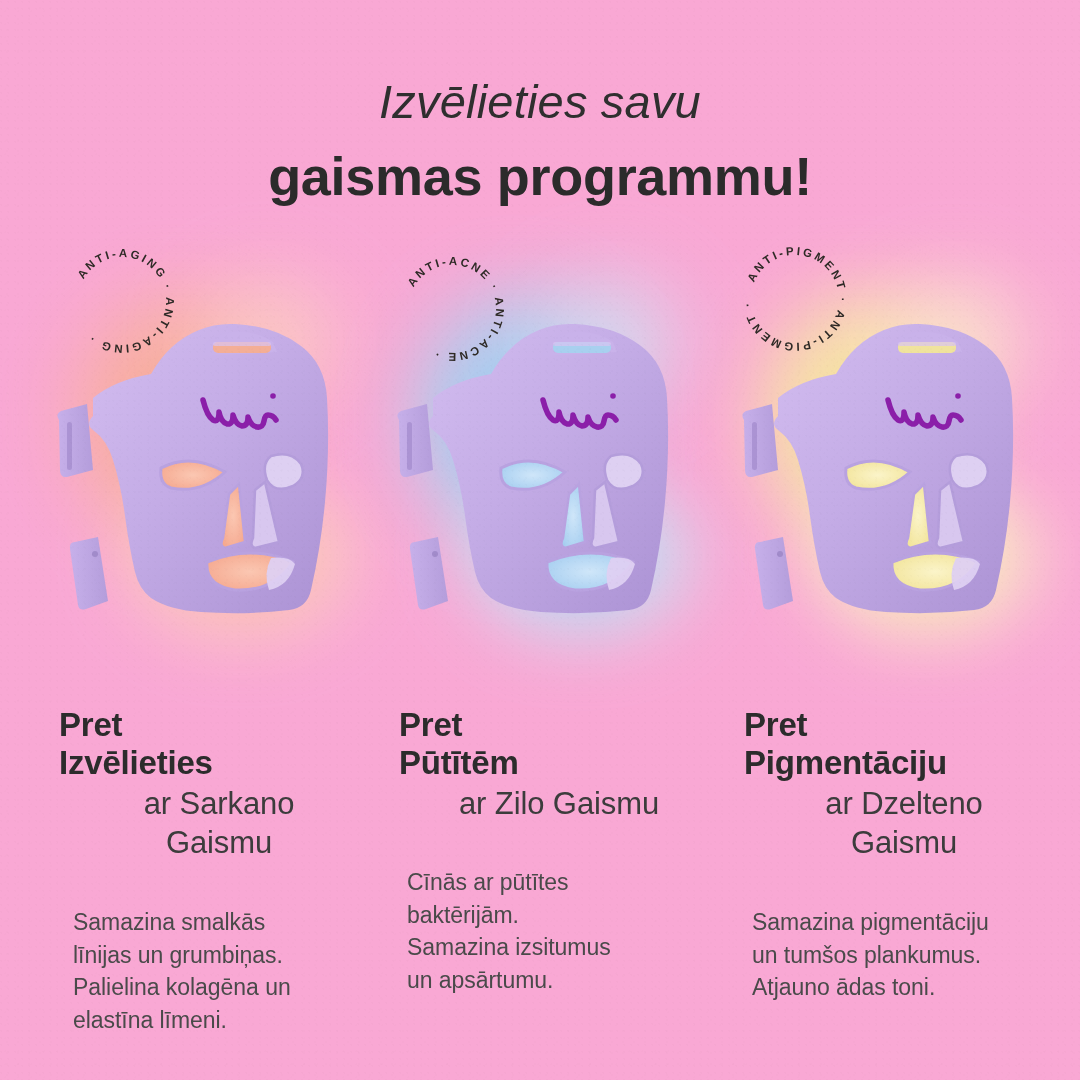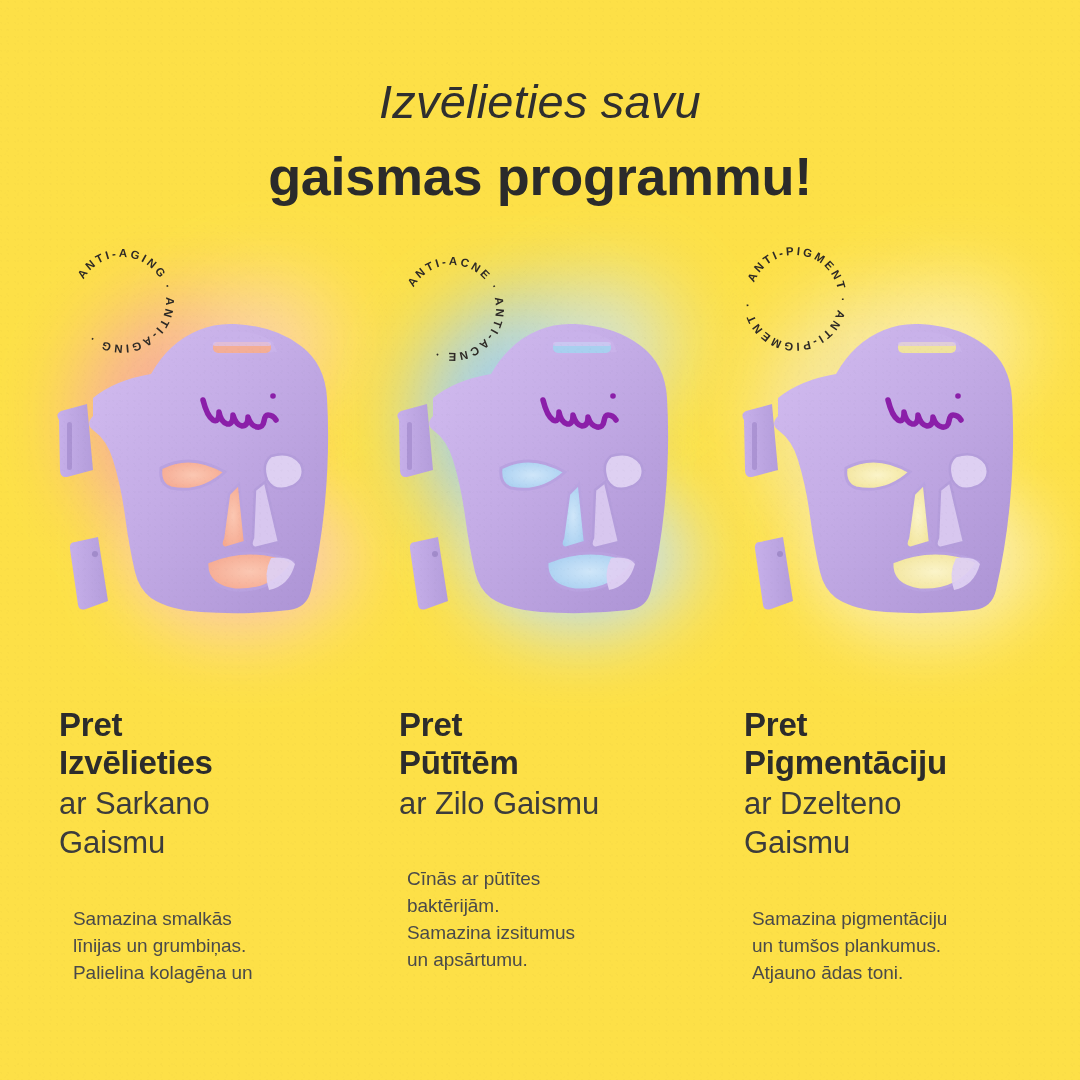--- a/index.html
+++ b/index.html
@@ -57,34 +57,34 @@
     font-size:11.5px;font-weight:700;letter-spacing:2.6px;fill:#2e2a26;
   }
 
   
   .mask-wrap{position:absolute;left:8px;top:72px;width:330px;height:330px;}
   .mask-wrap svg{width:330px;height:330px;overflow:visible;}
 
   
   .txt{position:absolute;left:14px;width:320px;}
   .t-title{color:#2c2c2c;font-weight:700;font-size:33px;line-height:1.16;letter-spacing:-.2px;}
-  .t-sub{color:#3c3c3c;font-weight:400;font-size:31px;line-height:1.2;letter-spacing:-.1px;margin-top:2px;}
-  .t-body{color:#4a4a4a;font-weight:400;font-size:19px;line-height:1.42;letter-spacing:-.05px;}
+  .t-sub{color:#3c3c3c;font-weight:400;font-size:31px;line-height:1.2;letter-spacing:-.1px;margin-top:2px;text-align:center;}
+  .t-body{color:#4a4a4a;font-weight:400;font-size:23px;line-height:1.42;letter-spacing:-.05px;}
 
   .txt-0{top:706px;}
   .txt-1{top:706px;}
   .txt-2{top:706px;}
   .body-0{position:absolute;left:28px;width:320px;top:906px;}
   .body-1{position:absolute;left:22px;width:320px;top:866px;}
   .body-2{position:absolute;left:22px;width:330px;top:906px;}
 </style>
 </head>
 <body style="background: rgb(237, 234, 231);">
 
-<div class="canvas" style="background: #fde047;">
+<div class="canvas" style="background: #f9a8d4;">
 
   <div class="header">
     <div class="head-line1">Izvēlieties savu</div>
     <div class="head-line2">gaismas programmu!</div>
   </div>
 
   <div class="cols">
 
     <div class="col col-0">
       <div class="product">
@@ -160,20 +160,21 @@
       <div class="txt txt-0">
         <div class="t-title">Pret</div>
         <div class="t-title">Izvēlieties</div>
         <div class="t-sub">ar Sarkano</div>
         <div class="t-sub">Gaismu</div>
       </div>
       <div class="body-0">
         <div class="t-body">Samazina smalkās</div>
         <div class="t-body">līnijas un grumbiņas.</div>
         <div class="t-body">Palielina kolagēna un</div>
+        <div class="t-body">elastīna līmeni.</div>
       </div>
     </div>
 
     <div class="col col-1">
       <div class="product">
         <div class="glow glow-a" style="background: radial-gradient(rgb(143, 196, 238) 0%, rgb(169, 212, 242) 42%, rgba(237, 234, 231, 0) 72%);"></div>
         <div class="glow glow-b" style="background: radial-gradient(rgb(143, 196, 238) 0%, rgb(205, 231, 248) 48%, rgba(237, 234, 231, 0) 76%);"></div>
         <div class="glow glow-c" style="background: radial-gradient(rgb(205, 231, 248) 0%, rgba(237, 234, 231, 0) 70%);"></div>
 
         <div class="badge badge-1">

